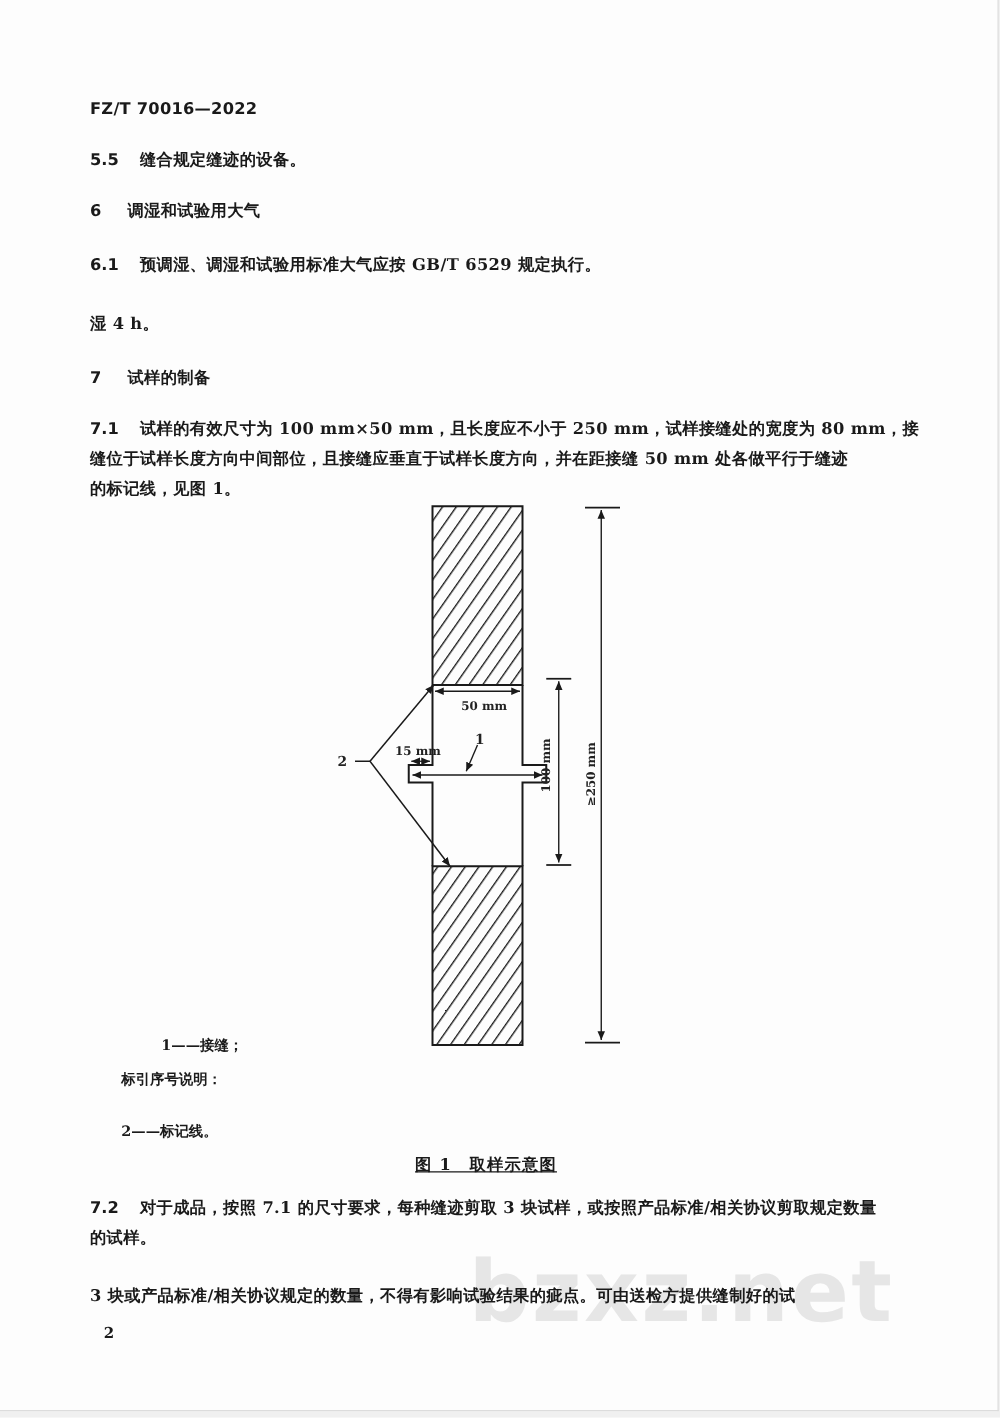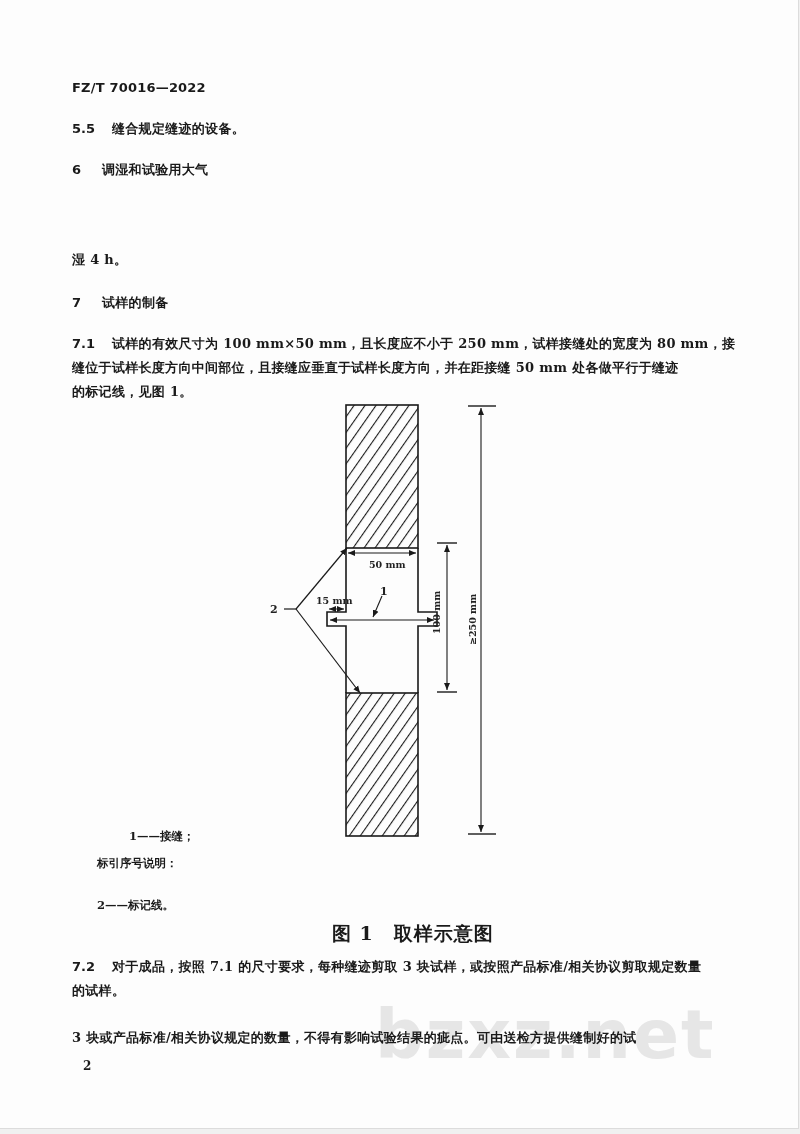--- a/index.html
+++ b/index.html
@@ -17,21 +17,21 @@
     background: #fdfdfd;
     border-right: 1px solid #dcdcdc;
     border-bottom: 1px solid #dcdcdc;
   }
   .txt { position: absolute; white-space: nowrap; font-size: 13px; line-height: 16px; font-weight: bold; }
   .hdr { font-family: "DejaVu Sans", "Liberation Sans", sans-serif; font-weight: bold; font-size: 13px; letter-spacing: 0.2px; }
   .num { font-family: "DejaVu Sans", "Liberation Sans", sans-serif; font-weight: bold; display: inline-block; width: 40px; }
   .num.short { width: 30px; }
   .body-line { font-weight: bold; font-size: 13px; letter-spacing: 0.3px; }
   .legend { font-size: 11.5px; font-weight: bold; }
-  .caption { font-size: 19px; font-weight: bold; letter-spacing: 1px; }
+  .caption { font-size: 13px; font-weight: bold; letter-spacing: 1px; text-decoration: underline; }
   .pgnum { font-size: 12px; font-weight: bold; }
   .watermark {
     position: absolute; left: 375px; top: 1005px;
     font-family: "DejaVu Sans", "Liberation Sans", sans-serif;
     font-weight: bold; font-size: 68px; color: #e6e6e6;
     letter-spacing: 2px; line-height: 60px;
     z-index: 0;
   }
   .fg { z-index: 1; }
   svg.fig { position: absolute; left: 0; top: 0; z-index: 1; }
@@ -47,20 +47,23 @@
   <div class="txt hdr fg" style="left:72px; top:80px;">FZ/T 70016—2022</div>
 
   <div class="txt fg" style="left:72px; top:121px;">
     <span class="num">5.5</span><span class="body-line">缝合规定缝迹的设备。</span>
   </div>
 
   <div class="txt fg" style="left:72px; top:162px;">
     <span class="num short">6</span><span class="body-line">调湿和试验用大气</span>
   </div>
 
+  <div class="txt fg" style="left:72px; top:205px;">
+    <span class="num">6.1</span><span class="body-line">预调湿、调湿和试验用标准大气应按 GB/T 6529 规定执行。</span>
+  </div>
 
   <div class="txt body-line fg" style="left:72px; top:252px;">湿 4 h。</div>
 
   <div class="txt fg" style="left:72px; top:295px;">
     <span class="num short">7</span><span class="body-line">试样的制备</span>
   </div>
 
   <div class="txt fg" style="left:72px; top:336px;">
     <span class="num">7.1</span><span class="body-line">试样的有效尺寸为 100 mm×50 mm，且长度应不小于 250 mm，试样接缝处的宽度为 80 mm，接</span>
   </div>

